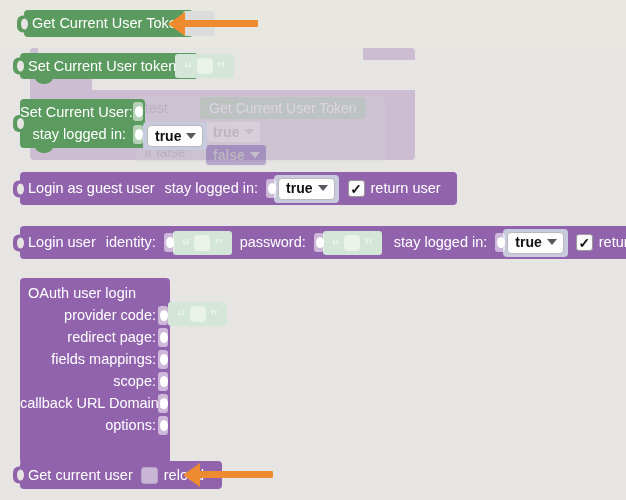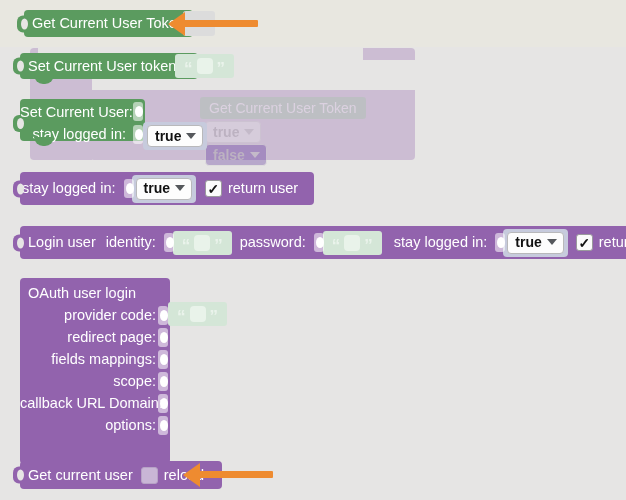--- a/index.html
+++ b/index.html
@@ -202,51 +202,58 @@
     <span class="lbl">Set Current User token:</span>
     <span class="notch"></span>
     <span class="nub-bottom"></span>
   </div>
   <div class="str-sock" style="position:absolute;left:175px;top:54px;">
     <span class="q">“</span>
     <span class="field"></span>
     <span class="q">”</span>
   </div>
 
+  <div class="ghost" style="position:absolute;left:135px;top:96px;width:250px;height:66px;">
+    <div style="position:absolute;left:0;top:0;width:103px;height:66px;background:#cfcfcf;border-radius:3px;"></div>
+    <div style="position:absolute;left:103px;top:0;width:147px;height:66px;background:#d2d2d2;border-radius:3px;"></div>
+    <div style="position:absolute;left:10px;top:4px;color:#8d8d8d;font-size:14px;">test</div>
+    <div style="position:absolute;left:10px;top:48px;color:#8d8d8d;font-size:14px;">if false</div>
+  </div>
   <div class="ghost" style="position:absolute;left:200px;top:97px;height:22px;background:#9bc49f;border-radius:3px;display:flex;align-items:center;padding:0 9px;color:#fff;font-size:14px;">Get Current User Token</div>
   <div class="ghost" style="position:absolute;left:205px;top:121px;">
     <span class="dd" style="background:#efefef;border-color:#cfcfcf;color:#9a9a9a;">
       <span>true</span>
       <span class="caret" style="border-top-color:#b5b5b5;"></span>
     </span>
   </div>
   <div class="ghost" style="position:absolute;left:205px;top:144px;">
     <span class="dd" style="background:#4c1d95;border-color:#cfcfcf;color:#9a9a9a;">
       <span>false</span>
       <span class="caret" style="border-top-color:#b5b5b5;"></span>
     </span>
   </div>
 
-  <div class="blk green" style="left:20px; top:99px; width:125px; height:42px; display:block;">
+  <div class="blk green" style="left:20px; top:99px; width:125px; height:49px; display:block;">
     <span class="plug-left" style="top:16px;transform:none;"></span>
     <div style="position:absolute;left:0;top:6px;width:112px;text-align:right;padding-right:6px;">Set Current User:</div>
     <div style="position:absolute;left:0;top:28px;width:112px;text-align:right;padding-right:6px;">stay logged in:</div>
     <span class="notch" style="position:absolute;left:113px;top:3px;"></span>
     <span class="notch" style="position:absolute;left:113px;top:26px;"></span>
     <span class="nub-bottom"></span>
   </div>
   <div class="dd-wrap" style="position:absolute;left:143px;top:122px;">
     <span class="dd">
       <span>true</span>
       <span class="caret"></span>
     </span>
   </div>
 
   <div class="blk purple" style="left:20px; top:172px; height:33px; padding-right:8px;">
     <span class="plug-left"></span>
+    <span class="lbl">Login as guest user</span>
     <span class="lbl" style="padding-left:2px;">stay logged in:</span>
     <span class="notch"></span>
     <span class="dd-wrap" style="margin-left:-2px;">
       <span class="dd">
         <span>true</span>
         <span class="caret"></span>
       </span>
     </span>
     <span class="cb" style="margin-left:9px;">✓</span>
     <span class="lbl" style="padding-left:6px;">return user</span>

